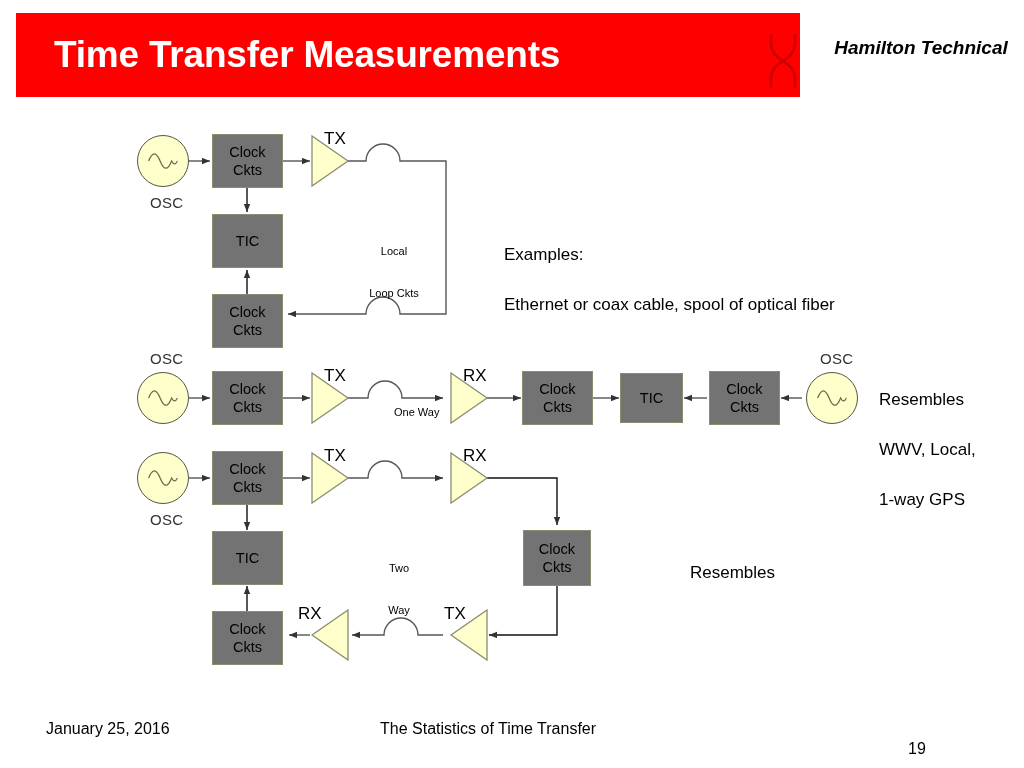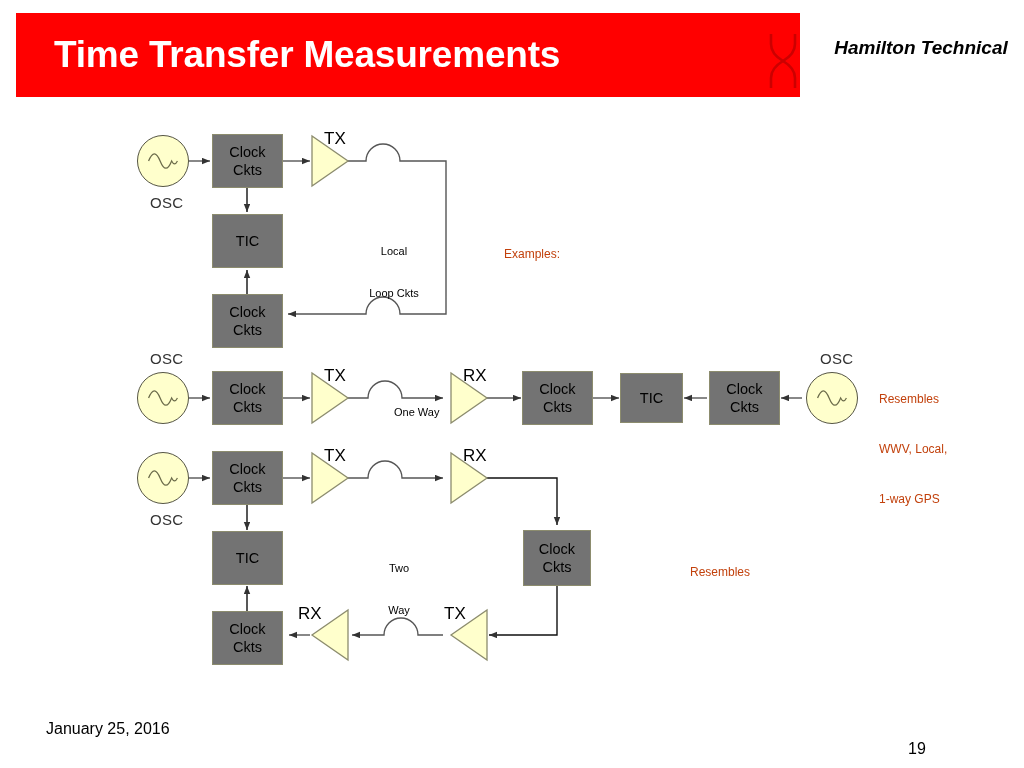--- a/index.html
+++ b/index.html
@@ -118,23 +118,23 @@
   }
   .freetext {
     position: absolute;
     font-size: 11px;
     line-height: 21px;
     color: #000000;
     white-space: pre-line;
   }
   .annot {
     position: absolute;
-    font-size: 12px;
+    font-size: 17px;
     line-height: 25px;
-    color: #c2410c;
+    color: #000000;
     white-space: pre-line;
   }
 
   
   #footer {
     position: absolute;
     left: 0;
     top: 720px;
     width: 1024px;
     height: 30px;
@@ -250,20 +250,21 @@
 
 <div class="amp-label" style="left:324px; top:129px;">TX</div>
 
 <div class="freetext" style="left:349px; top:220px; width:90px; text-align:center;">
   <div>Local</div>
   <div>Loop Ckts</div>
 </div>
 
 <div class="annot" style="left:504px; top:217px;">
   <div>Examples:</div>
+  <div>Ethernet or coax cable, spool of optical fiber</div>
 </div>
 
 <div class="osc-label" style="left:150px; top:350px;">OSC</div>
 <div class="osc" style="left:137px; top:372px;">
   <svg class="osc-wave" viewBox="0 0 52 52">
     <path d="M11 26 Q17 11 23 26 T35 26 Q38 32 41 26" fill="none" stroke="#6b6b4a" stroke-width="1.3"></path>
   </svg>
 </div>
 
 <div class="box" style="left:212px; top:371px; width:71px; height:54px;">
@@ -338,14 +339,15 @@
   <div>Two</div>
   <div>Way</div>
 </div>
 
 <div class="annot" style="left:690px; top:535px;">
   <div>Resembles</div>
 </div>
 
 <div id="footer">
   <div id="footer-date">January 25, 2016</div>
+  <div id="footer-title">The Statistics of Time Transfer</div>
   <div id="footer-page">19</div>
 </div>
 
 </body></html>

